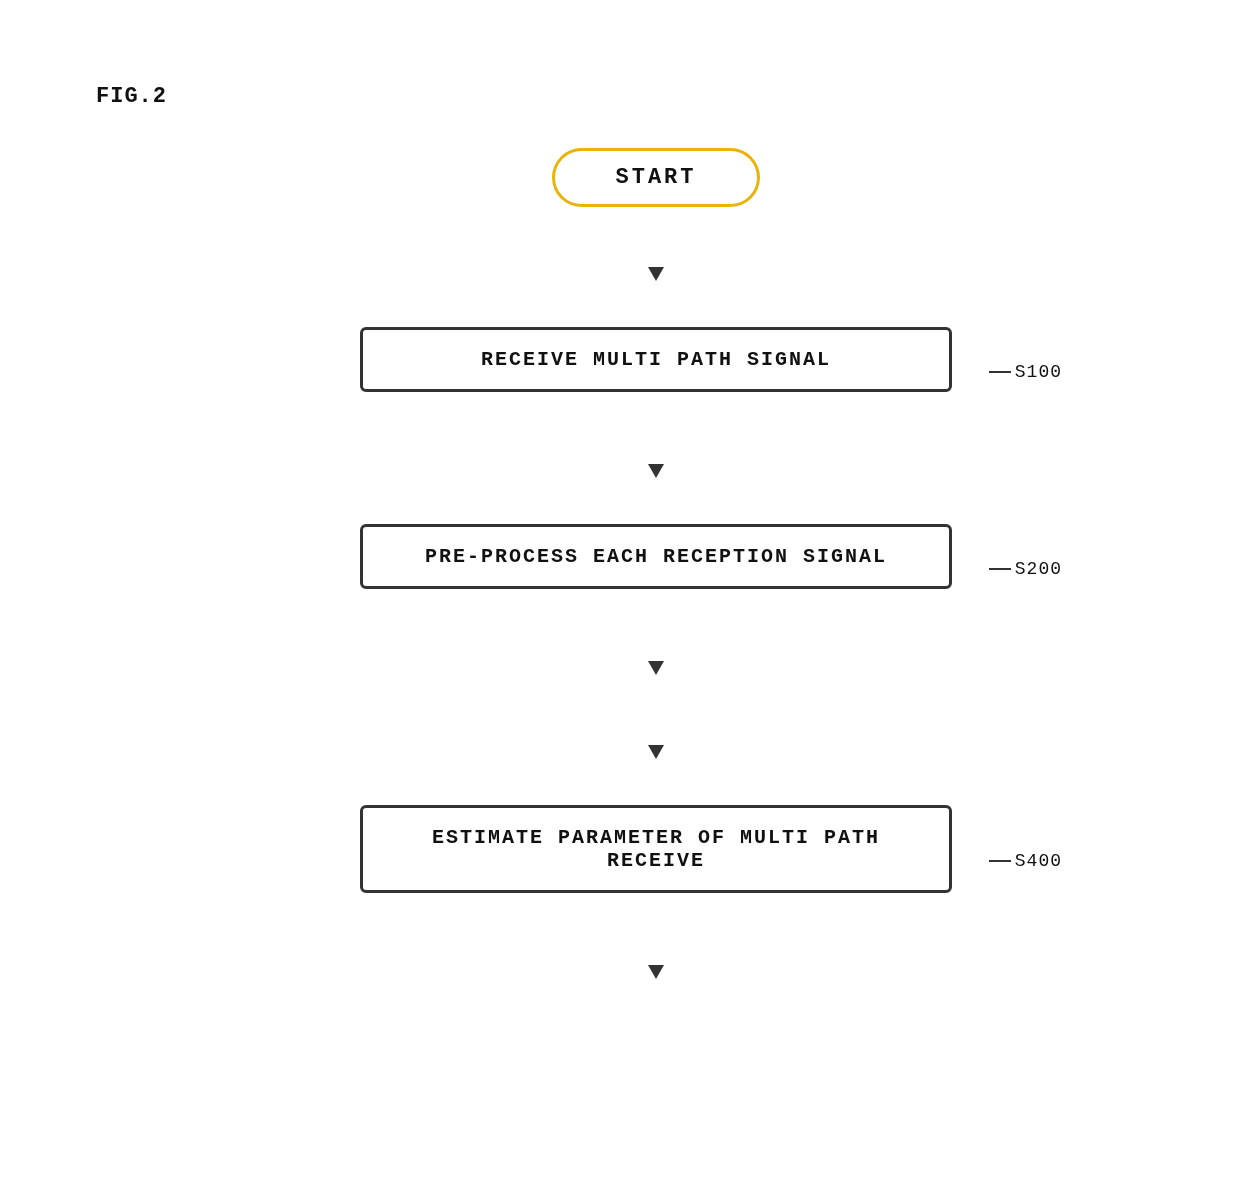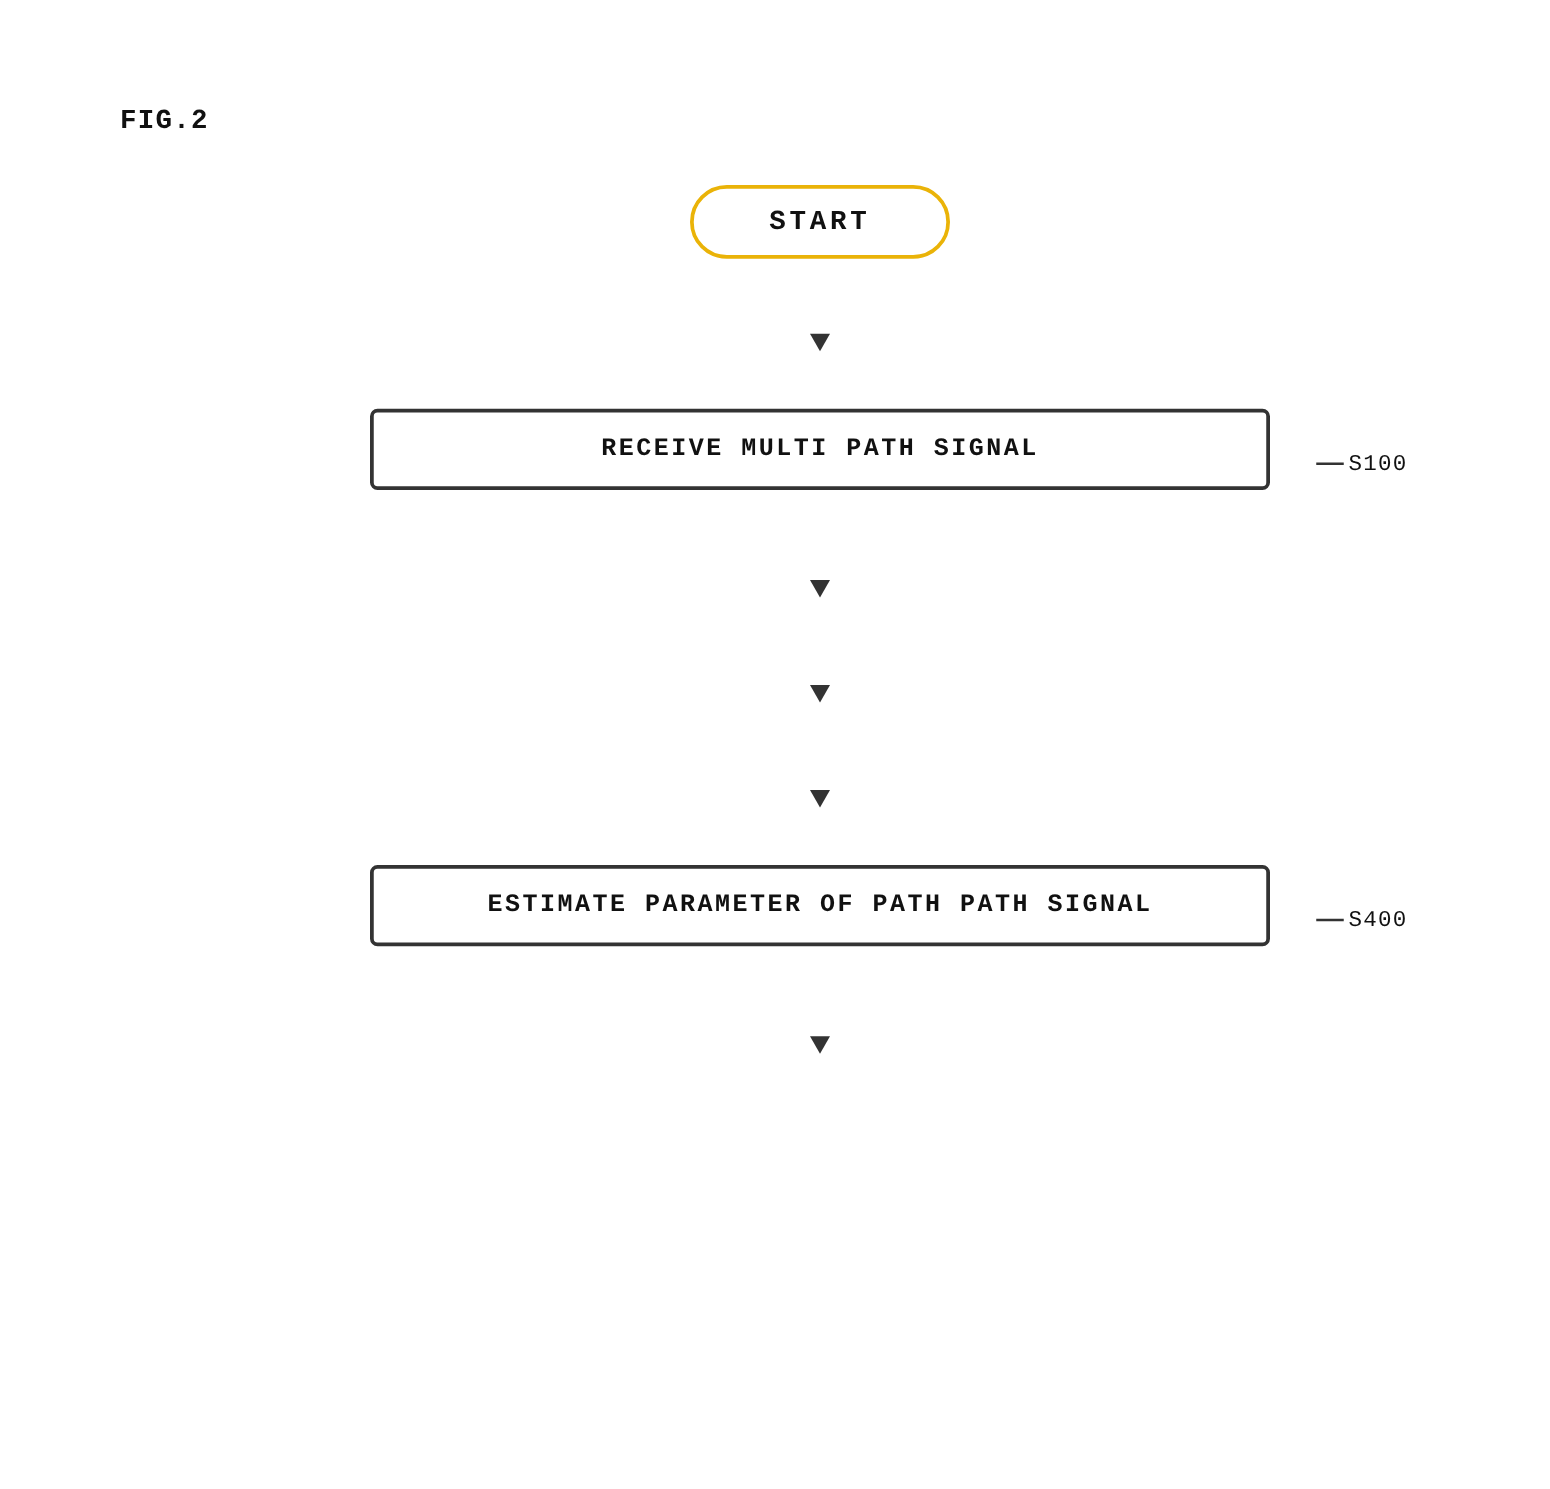--- a/index.html
+++ b/index.html
@@ -51,21 +51,21 @@
       border: 3px solid #333;
       border-radius: 6px;
       padding: 18px 30px;
       font-size: 20px;
       font-weight: bold;
       letter-spacing: 2px;
       color: #111;
       background: #fff;
       text-align: center;
       position: relative;
-      width: 720px;
+      width: 592px;
     }
 
     
     .arrow {
       display: flex;
       flex-direction: column;
       align-items: center;
       height: 60px;
       position: relative;
     }
@@ -134,34 +134,38 @@
   <div class="box-wrapper">
     <div class="process-box">RECEIVE MULTI PATH SIGNAL</div>
     <div class="step-label">S100</div>
   </div>
 
   <div class="arrow">
     <div class="arrow-line"></div>
     <div class="arrow-head"></div>
   </div>
 
+  <div class="box-wrapper">
+    <div class="process-box">PRE-PROCESS EACH RECEPTION SIGNAL</div>
+    <div class="step-label">S200</div>
+  </div>
 
   <div class="arrow">
     <div class="arrow-line"></div>
     <div class="arrow-head"></div>
   </div>
 
 
   <div class="arrow">
     <div class="arrow-line"></div>
     <div class="arrow-head"></div>
   </div>
 
   <div class="box-wrapper">
-    <div class="process-box">ESTIMATE PARAMETER OF  PATH PATH SIGNAL</div>
+    <div class="process-box">ESTIMATE PARAMETER OF  MULTI PATH RECEIVE</div>
     <div class="step-label">S400</div>
   </div>
 
   <div class="arrow">
     <div class="arrow-line"></div>
     <div class="arrow-head"></div>
   </div>
 
 
 </div>

